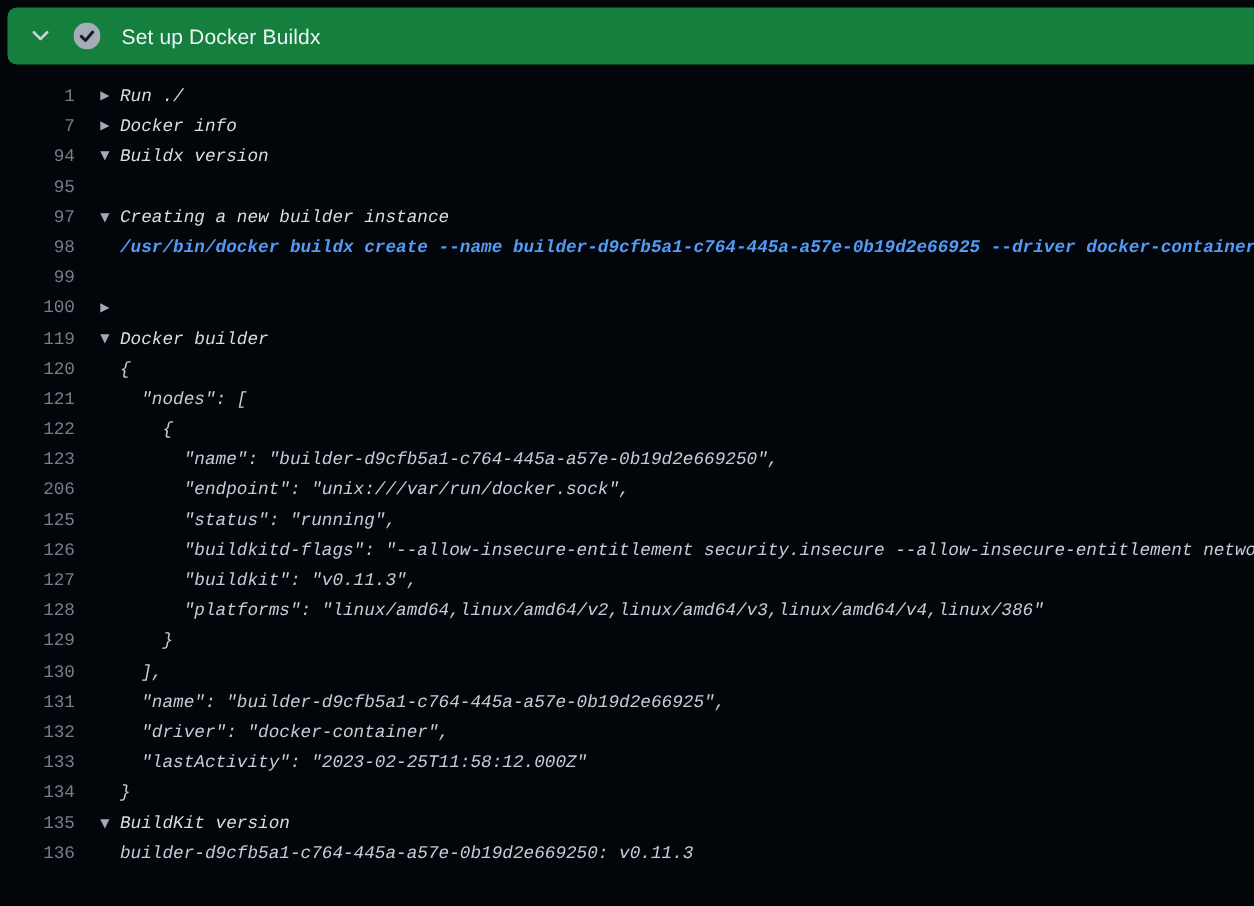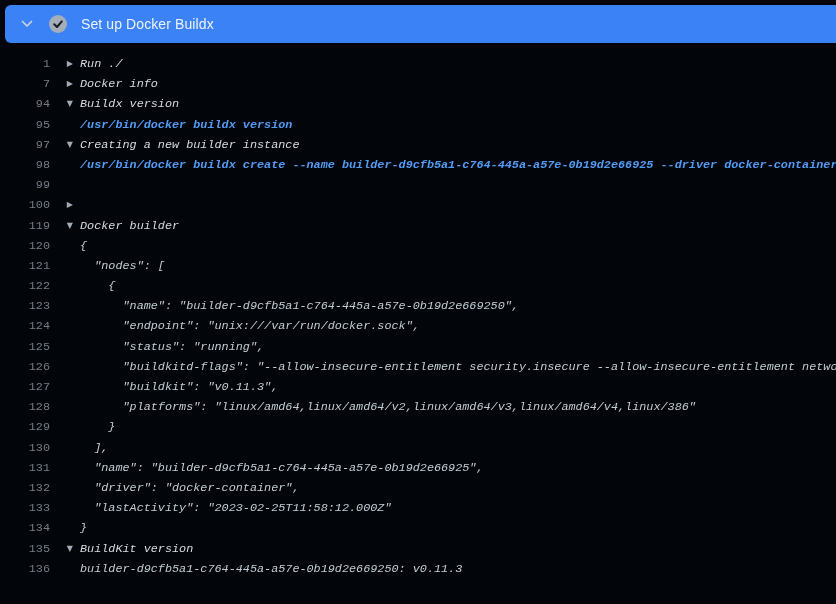--- a/index.html
+++ b/index.html
@@ -6,21 +6,21 @@
   html, body {
     width: 836px; height: 604px;
     background: #020509;
     overflow: hidden;
     font-family: "Liberation Sans", sans-serif;
   }
   .step-header {
     position: absolute;
     left: 5px; top: 5px; right: 0;
     height: 38px;
-    background: #3b82f6;
+    background: #15803d;
     border-radius: 6px 0 0 6px;
     display: flex;
     align-items: center;
     padding-left: 15px;
     cursor: pointer;
   }
   .chevron { width: 14px; height: 14px; display: flex; align-items: center; justify-content: center; }
   .status-icon { margin-left: 15px; width: 18px; height: 18px; }
   .step-title {
     margin-left: 14px;
@@ -97,21 +97,20 @@
       <span class="text group">Docker info</span>
     </div>
     <div class="row">
       <span class="num">94</span>
       <span class="caret">▼</span>
       <span class="text group">Buildx version</span>
     </div>
     <div class="row">
       <span class="num">95</span>
       <span class="caret"></span>
-      <span class="text command">/usr/bin/docker buildx version</span>
     </div>
     <div class="row">
       <span class="num">97</span>
       <span class="caret">▼</span>
       <span class="text group">Creating a new builder instance</span>
     </div>
     <div class="row">
       <span class="num">98</span>
       <span class="caret"></span>
       <span class="text command">/usr/bin/docker buildx create --name builder-d9cfb5a1-c764-445a-a57e-0b19d2e66925 --driver docker-container</span>
@@ -143,21 +142,21 @@
       <span class="num">122</span>
       <span class="caret"></span>
       <span class="text output">    {</span>
     </div>
     <div class="row">
       <span class="num">123</span>
       <span class="caret"></span>
       <span class="text output">      "name": "builder-d9cfb5a1-c764-445a-a57e-0b19d2e669250",</span>
     </div>
     <div class="row">
-      <span class="num">124</span>
+      <span class="num">206</span>
       <span class="caret"></span>
       <span class="text output">      "endpoint": "unix:///var/run/docker.sock",</span>
     </div>
     <div class="row">
       <span class="num">125</span>
       <span class="caret"></span>
       <span class="text output">      "status": "running",</span>
     </div>
     <div class="row">
       <span class="num">126</span>

